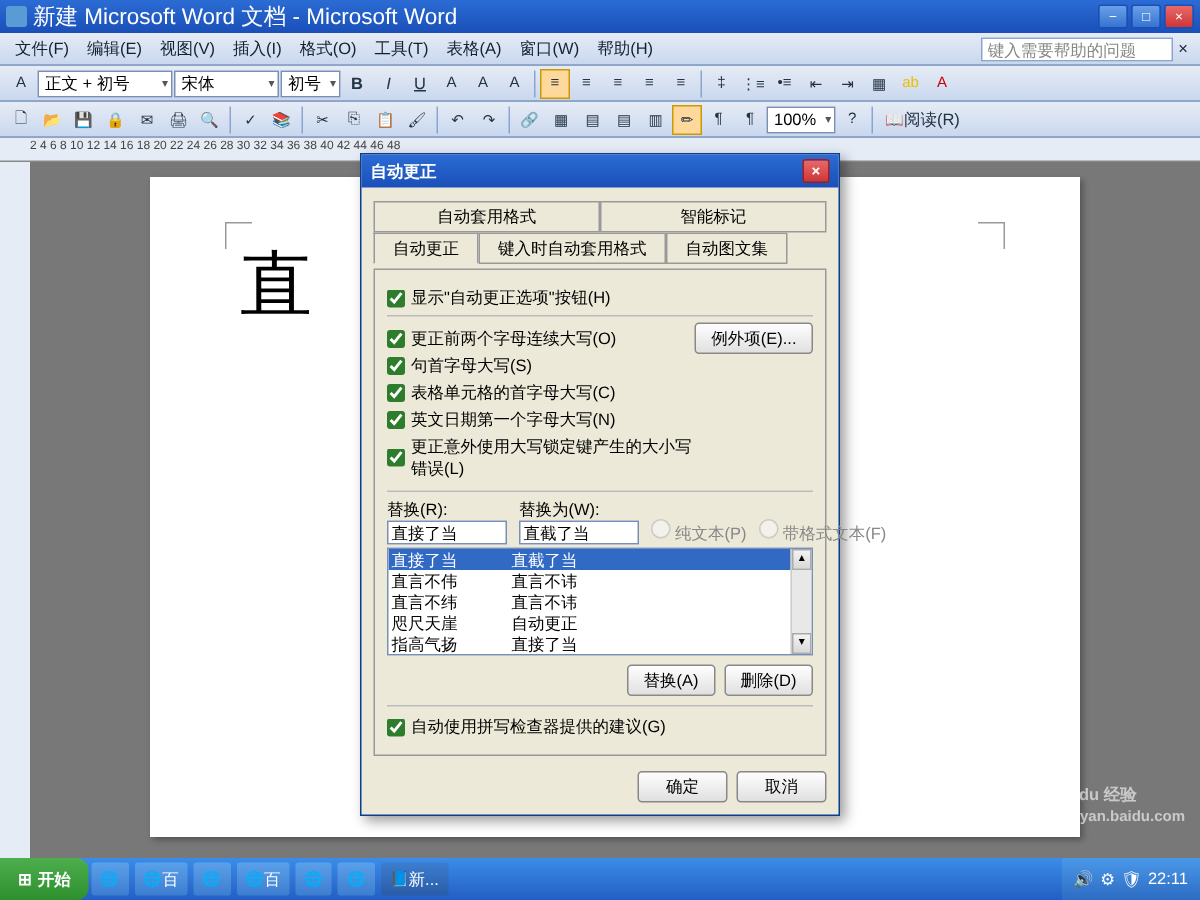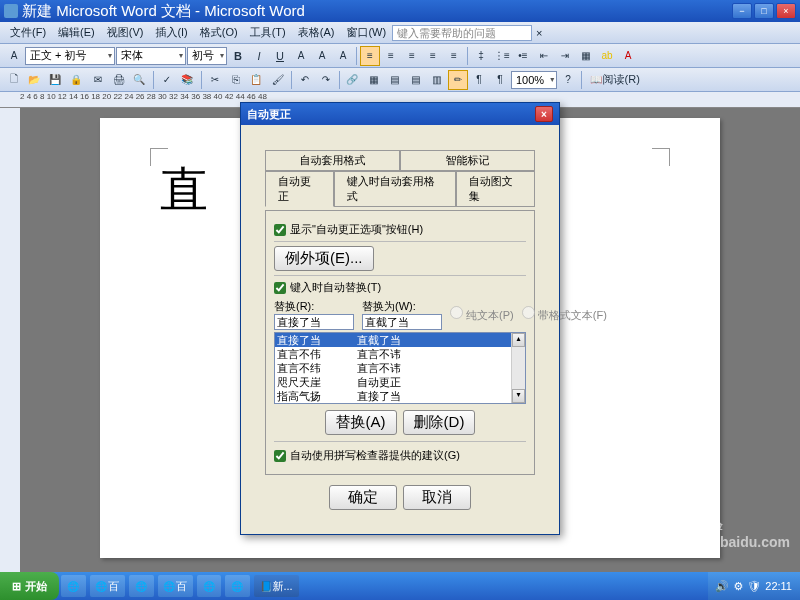--- a/index.html
+++ b/index.html
@@ -6,21 +6,21 @@
 body{background:#787878;overflow:hidden;width:800px;height:600px;position:relative}
 .titlebar{background:linear-gradient(#2b6cd4,#1a4fb8);height:22px;display:flex;align-items:center;color:#fff;padding:0 4px}
 .titlebar .wicon{width:14px;height:14px;background:#5b9bd5;margin-right:4px;border-radius:2px}
 .titlebar .ttl{flex:1;font-size:15px}
 .titlebar .wbtns{display:flex;gap:2px}
 .titlebar .wbtn{width:20px;height:16px;background:linear-gradient(#6aa0e8,#3574d0);border:1px solid #1a4fb8;border-radius:2px;display:flex;align-items:center;justify-content:center;color:#fff;font-size:9px}
 .titlebar .wbtn.cl{background:linear-gradient(#e86a6a,#d03535)}
 .menubar{background:linear-gradient(#e6ecf6,#c9d7ee);height:22px;display:flex;align-items:center;padding:0 4px;border-bottom:1px solid #8aa5d0}
 .menubar span{padding:2px 6px;color:#123}
 .menubar .help{flex:1}
-.menubar .q{background:#fff;border:1px solid #8aa5d0;height:16px;width:140px;padding:0 4px;color:#888}
+.menubar .q{background:#fff;border:1px solid #8aa5d0;height:16px;width:128px;padding:0 4px;color:#888}
 .toolbar{background:linear-gradient(#e6ecf6,#c9d7ee);height:24px;display:flex;align-items:center;padding:0 4px;border-bottom:1px solid #8aa5d0;gap:1px;overflow:hidden}
 .tbtn{width:20px;height:20px;display:flex;align-items:center;justify-content:center;border:1px solid transparent;color:#234;font-size:10px}
 .tsep{width:1px;height:18px;background:#8aa5d0;margin:0 2px}
 .combo{background:#fff;border:1px solid #7a8fb5;height:18px;padding:0 12px 0 4px;position:relative;color:#000;min-width:50px;display:flex;align-items:center}
 .combo::after{content:"▾";position:absolute;right:2px;font-size:8px;color:#555}
 .doc-area{background:#787878;position:relative;height:476px;display:flex}
 .vruler{width:20px;background:#e6ecf6}
 .hruler{height:16px;background:#e6ecf6;border-bottom:1px solid #888;font-size:8px;color:#444;padding-left:20px;white-space:nowrap;overflow:hidden}
 .paper{background:#fff;width:620px;height:440px;margin:10px auto;box-shadow:2px 2px 4px rgba(0,0,0,0.3);padding:40px 60px;position:relative}
 .paper .txt{font-family:SimSun,serif;font-size:48px;color:#000}
@@ -31,46 +31,46 @@
 .viewctrl{background:linear-gradient(#e6ecf6,#c9d7ee);height:14px;border-top:1px solid #8aa5d0;display:flex;align-items:center;gap:1px;padding-left:2px}
 .viewctrl .vb{width:16px;height:12px;border:1px solid #8aa5d0;font-size:8px;display:flex;align-items:center;justify-content:center}
 .taskbar{position:absolute;bottom:0;left:0;right:0;height:28px;background:linear-gradient(#3a8de8,#245ec4);display:flex;align-items:center}
 .taskbar .start{background:linear-gradient(#4cae4c,#2d8f2d);color:#fff;height:100%;padding:0 12px;display:flex;align-items:center;font-weight:bold;border-radius:0 8px 8px 0}
 .taskbar .titem{background:linear-gradient(#5ba0ea,#3d7dd0);height:22px;margin:0 2px;padding:0 6px;border-radius:2px;display:flex;align-items:center;color:#fff;font-size:10px}
 .taskbar .tray{margin-left:auto;background:linear-gradient(#4a98e8,#2d6cc4);height:100%;padding:0 8px;display:flex;align-items:center;color:#fff;font-size:10px;gap:4px}
 
 .dialog{position:absolute;left:240px;top:102px;width:320px;background:#ece9d8;border:1px solid #0a3d8f;box-shadow:3px 3px 8px rgba(0,0,0,0.4)}
 .dialog .dtitle{background:linear-gradient(#2b6cd4,#1a4fb8);height:22px;display:flex;align-items:center;color:#fff;padding:0 6px;font-weight:bold}
 .dialog .dtitle .dx{margin-left:auto;width:18px;height:16px;background:linear-gradient(#e86a6a,#d03535);border:1px solid #a02020;border-radius:2px;display:flex;align-items:center;justify-content:center;font-size:10px}
-.dialog .body{padding:24px}
+.dialog .body{padding:8px}
 .tabs{display:flex;flex-wrap:wrap;margin-bottom:4px}
 .tab{background:#ece9d8;border:1px solid #999;padding:2px 12px;font-size:11px;position:relative;top:1px}
 .tab.row1{flex:1;text-align:center}
 .tab.row2{}
 .tab.active{background:#ece9d8;border-bottom:1px solid #ece9d8;z-index:2;font-weight:normal}
 .tabrow{display:flex;width:100%}
 .panel{border:1px solid #999;padding:8px;background:#ece9d8}
 .chk{display:flex;align-items:center;gap:4px;margin:3px 0;font-size:11px}
 .chk input{width:12px;height:12px;accent-color:#2d7d2d}
-.btn{background:linear-gradient(#fefefe,#e0e0e0);border:1px solid #888;border-radius:3px;padding:2px 10px;font-size:15px}
+.btn{background:linear-gradient(#fefefe,#e0e0e0);border:1px solid #888;border-radius:3px;padding:2px 10px;font-size:11px}
 .fieldrow{display:flex;gap:8px;margin-top:4px}
 .fieldrow .col{flex:0 0 auto}
 .fieldrow label{font-size:11px;display:block}
 .fieldrow input[type=text]{width:80px;border:1px solid #7a8fb5;height:16px;padding:0 2px;font-size:11px}
 .radio{display:flex;align-items:center;gap:2px;font-size:11px;color:#888}
 .listbox{border:1px solid #7a8fb5;background:#fff;height:72px;margin-top:2px;overflow:hidden;position:relative}
 .listbox .row{display:flex;font-size:11px;height:14px}
 .listbox .row .c1{width:80px;padding-left:2px}
 .listbox .row .c2{flex:1;padding-left:2px}
 .listbox .row.sel{background:#316ac5;color:#fff}
 .listbox .sb{position:absolute;right:0;top:0;bottom:0;width:14px;background:#e8e8e8;border-left:1px solid #ccc}
 .listbox .sb .up,.listbox .sb .dn{height:14px;background:linear-gradient(#f4f4f4,#d8d8d8);border:1px solid #aaa;font-size:8px;text-align:center}
-.btnrow{display:flex;justify-content:center;gap:6px;margin-top:6px}
+.btnrow{display:flex;justify-content:flex-end;gap:6px;margin-top:6px}
 .watermark{position:absolute;right:10px;bottom:50px;color:rgba(255,255,255,0.6);font-size:20px;font-weight:bold;pointer-events:none}
-.watermark small{display:block;font-size:14px;text-align:right}
+.watermark small{display:block;font-size:10px;text-align:right}
 </style>
 </head>
 <body>
 
 <div class="titlebar">
   <div class="wicon"></div>
   <div class="ttl">新建 Microsoft Word 文档 - Microsoft Word</div>
   <div class="wbtns">
     <div class="wbtn">−</div>
     <div class="wbtn">□</div>
@@ -80,20 +80,21 @@
 
 <div class="menubar">
   <span>文件(F)</span>
   <span>编辑(E)</span>
   <span>视图(V)</span>
   <span>插入(I)</span>
   <span>格式(O)</span>
   <span>工具(T)</span>
   <span>表格(A)</span>
   <span>窗口(W)</span>
+  <span class="help">帮助(H)</span>
   <div class="q">键入需要帮助的问题</div>
   <span style="padding:0 4px">×</span>
 </div>
 
 <div class="toolbar">
   <div class="tbtn">A</div>
   <div class="combo" style="min-width:90px">正文 + 初号</div>
   <div class="combo" style="min-width:70px">宋体</div>
   <div class="combo" style="min-width:40px">初号</div>
   <div class="tbtn">
@@ -240,37 +241,55 @@
         <div class="tab row2">自动图文集</div>
       </div>
     </div>
     <div class="panel">
       <div class="chk">
           <input type="checkbox" checked="" style="">
           <span>显示"自动更正选项"按钮(H)</span>
         </div>
       <div style="border-top:1px solid #bbb;margin:4px 0"></div>
       <div style="display:flex">
+        <div style="flex:1">
+          <div class="chk">
+              <input type="checkbox" checked="" style="">
+              <span>更正前两个字母连续大写(O)</span>
+            </div>
+          <div class="chk">
+              <input type="checkbox" checked="" style="">
+              <span>句首字母大写(S)</span>
+            </div>
+          <div class="chk">
+              <input type="checkbox" checked="" style="">
+              <span>表格单元格的首字母大写(C)</span>
+            </div>
+          <div class="chk">
+              <input type="checkbox" checked="" style="">
+              <span>英文日期第一个字母大写(N)</span>
+            </div>
+          <div class="chk">
+              <input type="checkbox" checked="" style="">
+              <span>更正意外使用大写锁定键产生的大小写错误(L)</span>
+            </div>
+        </div>
         <div><button class="btn">例外项(E)...</button></div>
       </div>
       <div style="border-top:1px solid #bbb;margin:4px 0"></div>
-      <div class="chk">
-          <input type="checkbox" checked="" style="">
-          <span>键入时自动替换(T)</span>
-        </div>
       <div class="fieldrow">
         <div class="col">
           <label>替换(R):</label>
           <input type="text" value="直接了当" style="">
         </div>
         <div class="col">
           <label>替换为(W):</label>
           <input type="text" value="直截了当" style="">
         </div>
-        <div class="col" style="display:flex;align-items:center;gap:8px">
+        <div class="col" style="display:flex;align-items:flex-end;gap:8px">
           <label class="radio"><input type="radio" disabled="" style=""> <span>纯文本(P)</span></label>
           <label class="radio"><input type="radio" disabled="" style=""> <span>带格式文本(F)</span></label>
         </div>
       </div>
       <div class="listbox">
         <div id="listrows">
             <div class="row sel">
               <div class="c1">直接了当</div>
               <div class="c2">直截了当</div>
             </div>

